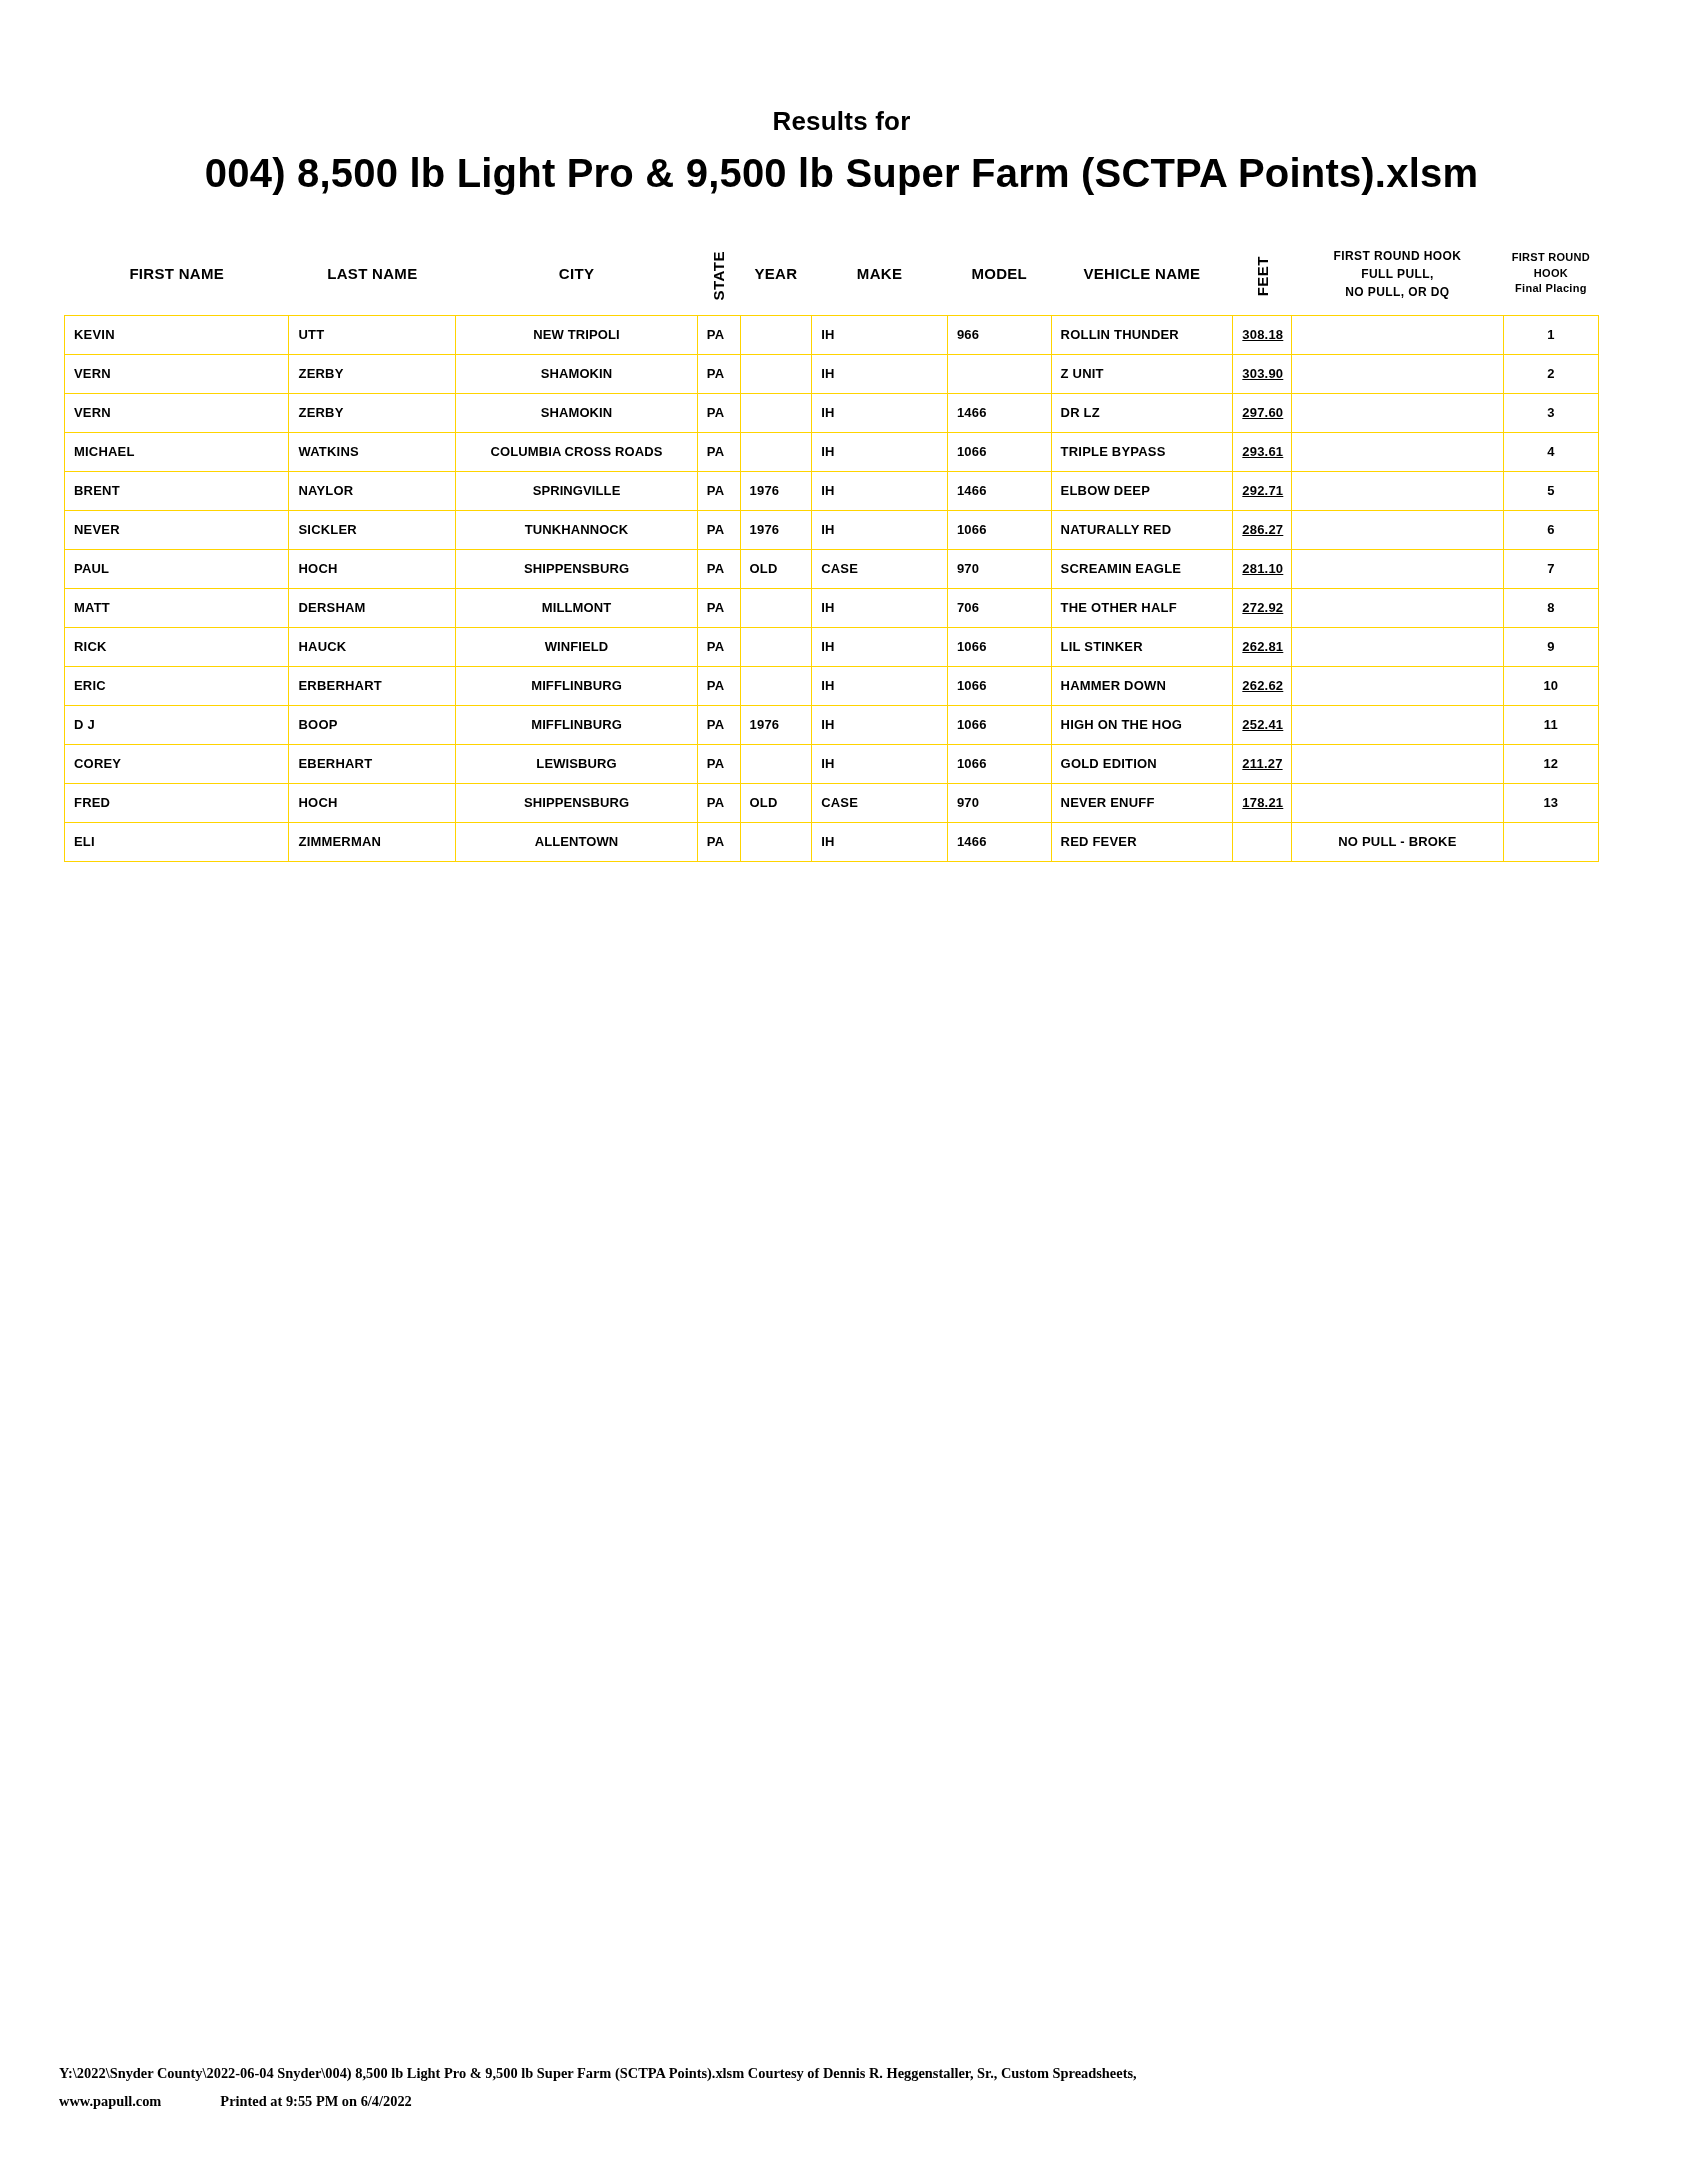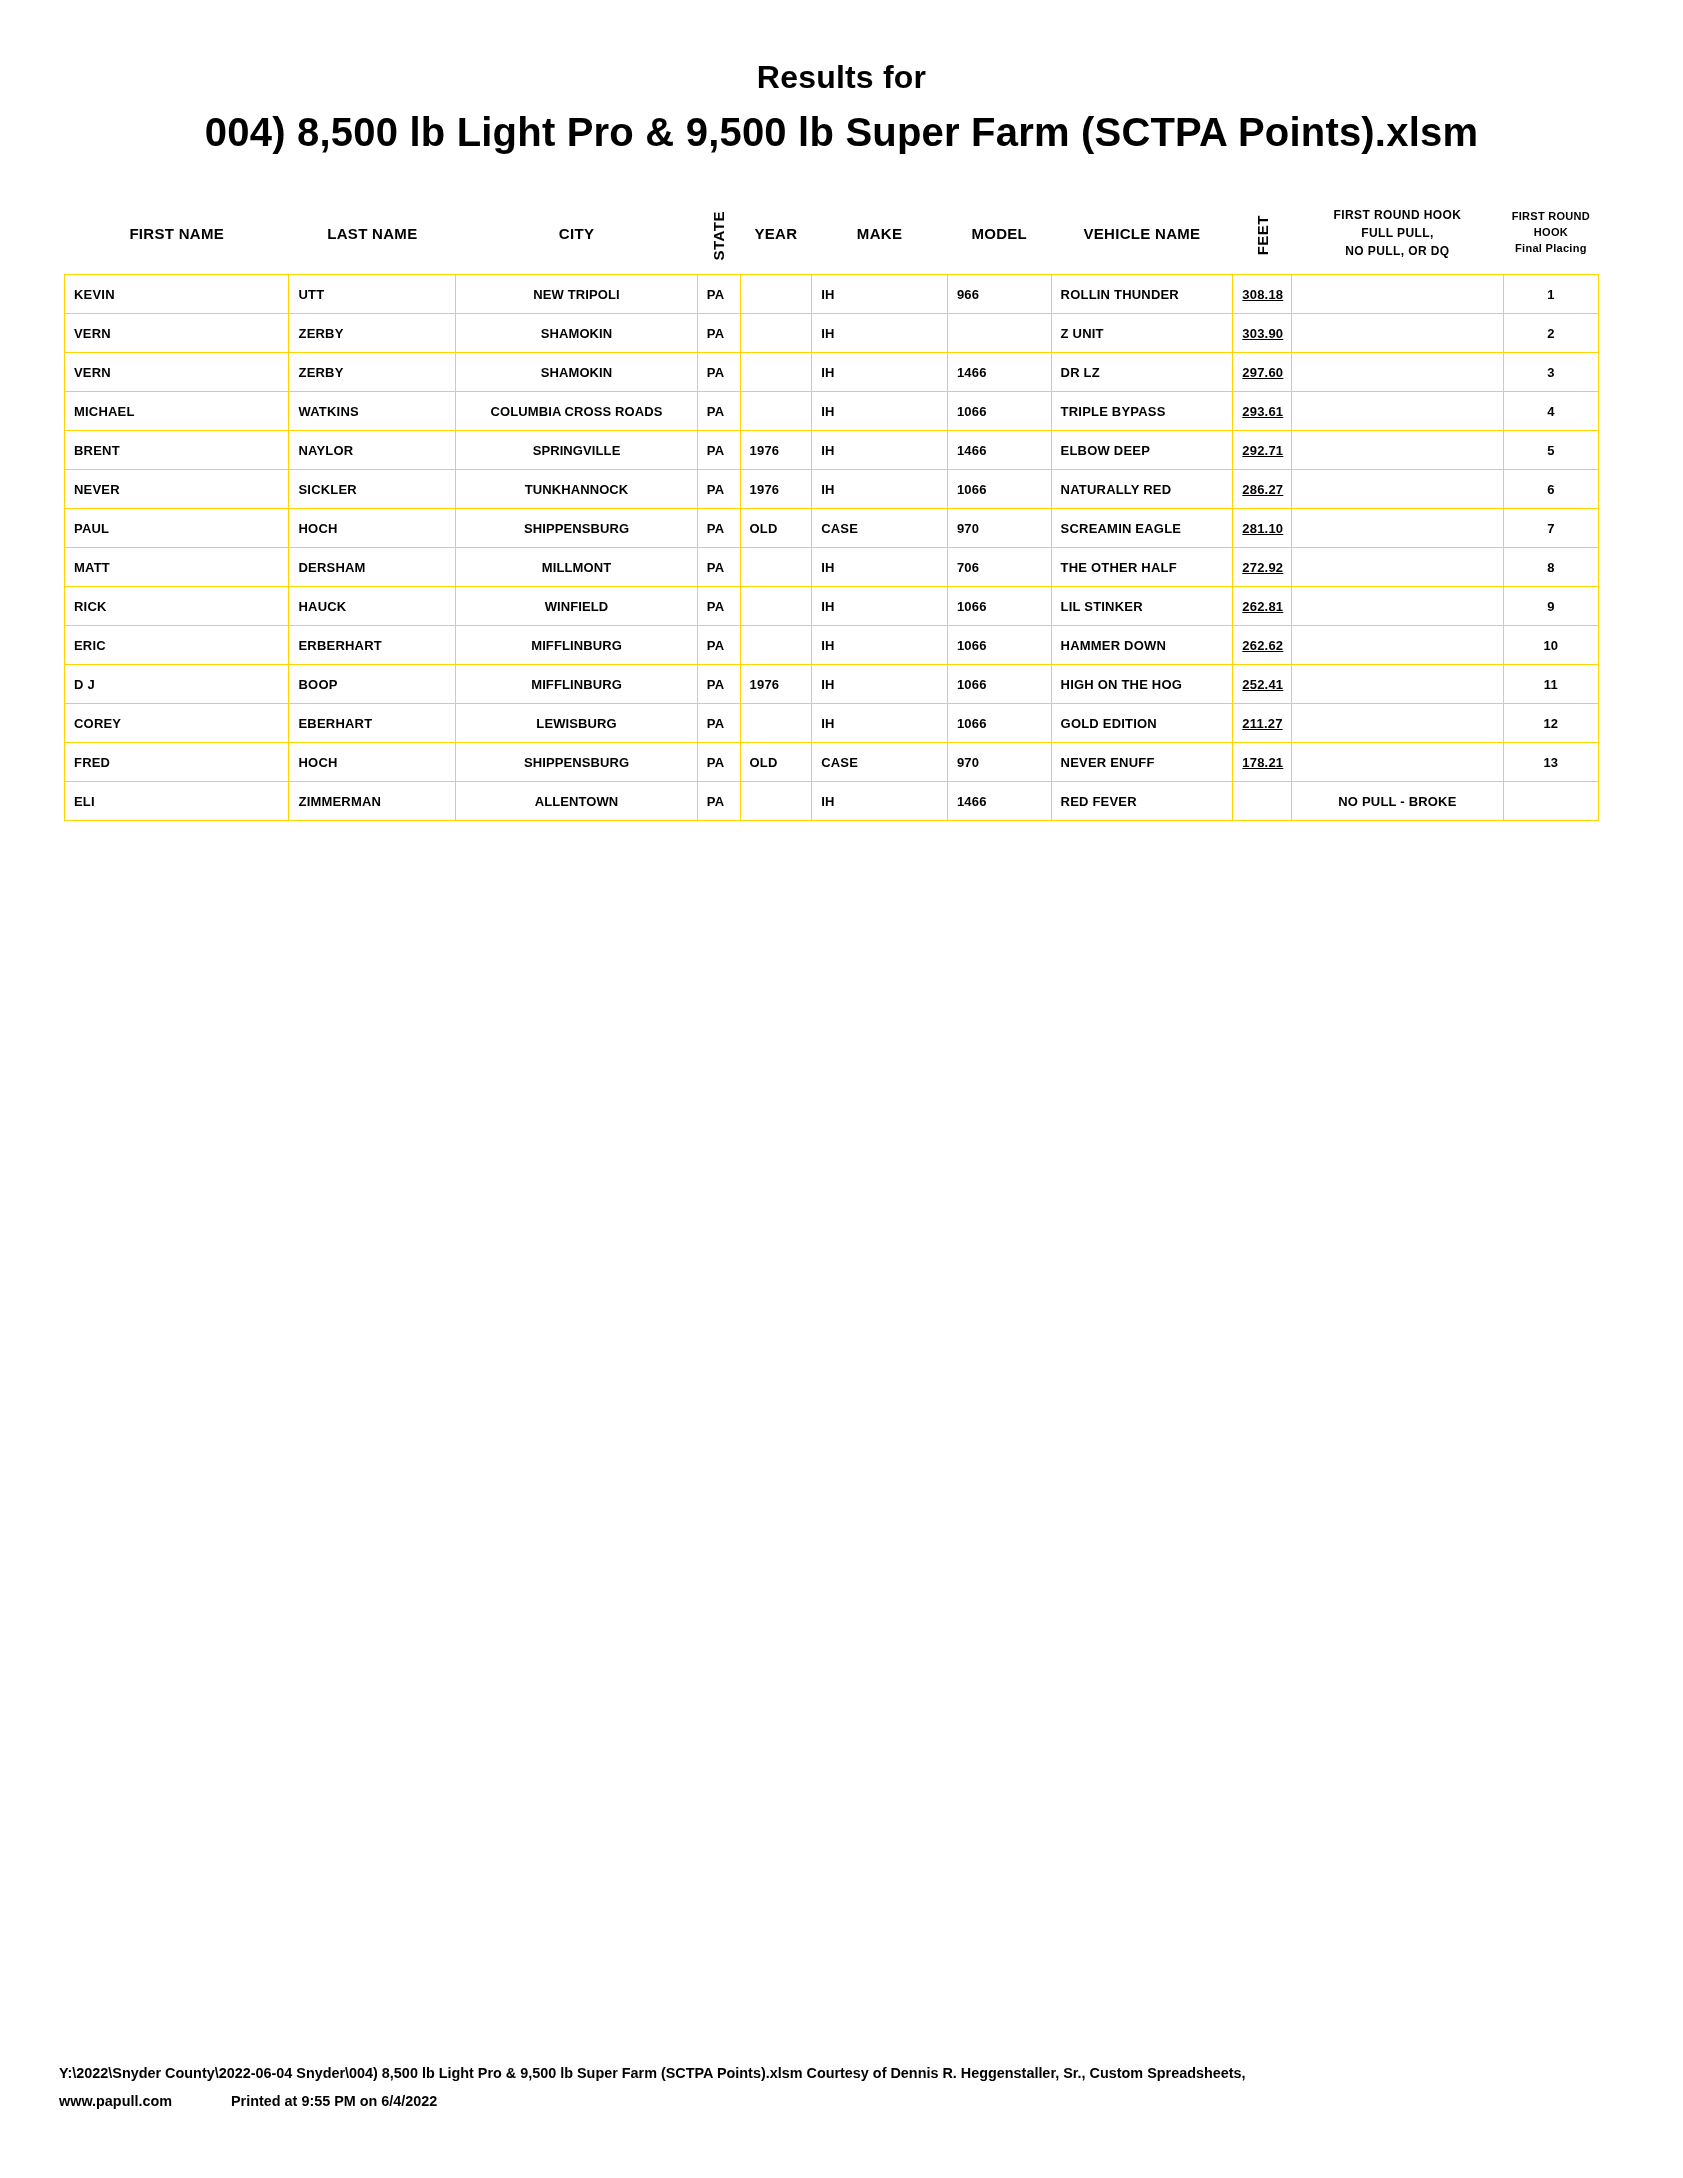--- a/index.html
+++ b/index.html
@@ -19,24 +19,25 @@
     width: 1683px;
     height: 2178px;
     box-sizing: border-box;
     padding: 0 59px;
   }
   .title-block {
     text-align: center;
     padding-top: 57px;
   }
   .title-line1 {
-    font-size: 32px;
+    font-size: 26px;
     font-weight: bold;
     letter-spacing: 0.2px;
     line-height: 1.25;
+    margin-top: 48px;
   }
   .title-line2 {
     font-size: 40px;
     font-weight: bold;
     letter-spacing: 0.2px;
     line-height: 1.3;
     margin-top: 9px;
   }
 
   .table-wrap {
@@ -117,20 +118,21 @@
   }
 
   .footer {
     position: absolute;
     left: 59px;
     right: 59px;
     bottom: 63px;
     font-size: 14.4px;
     font-weight: bold;
     line-height: 1.9;
+    font-family: Liberation Serif, serif;
   }
   .footer .line2 span.printed {
     margin-left: 59px;
   }
 </style>
 </head>
 <body>
 
 <div class="page">
 

